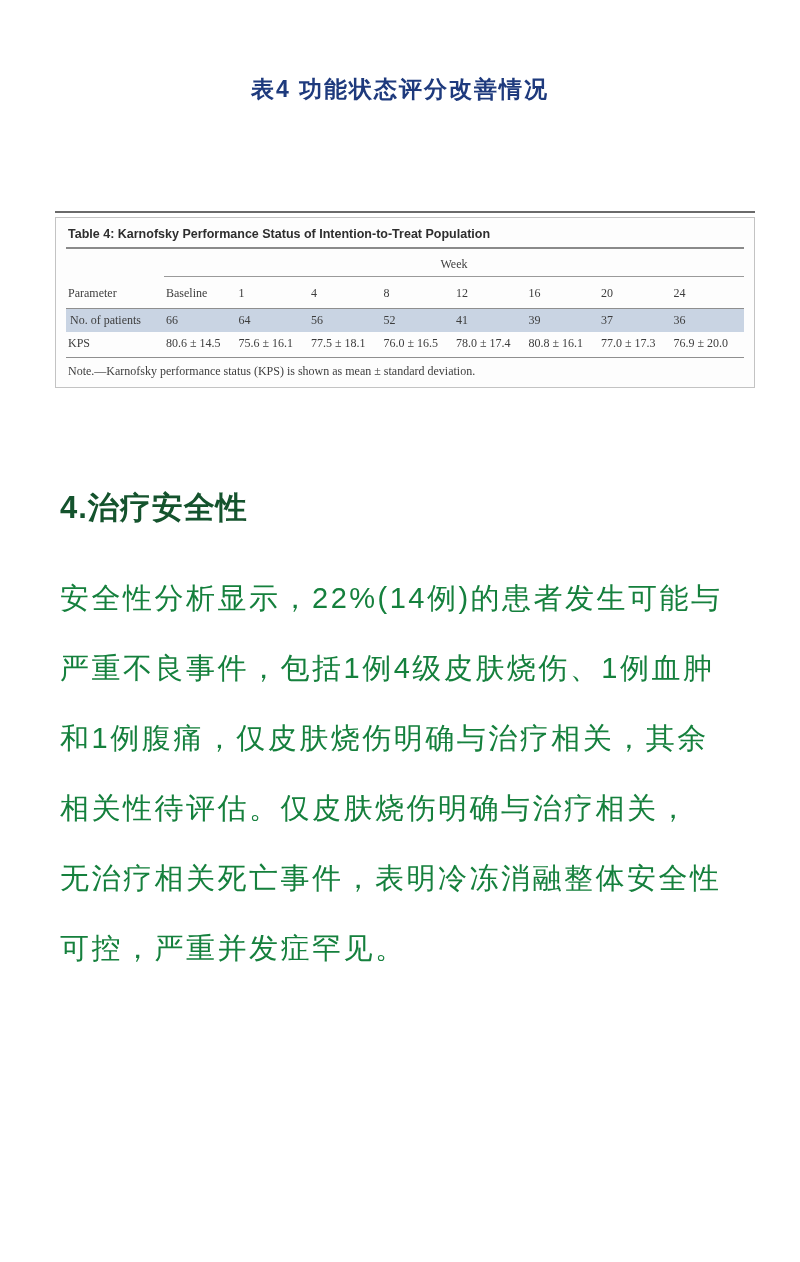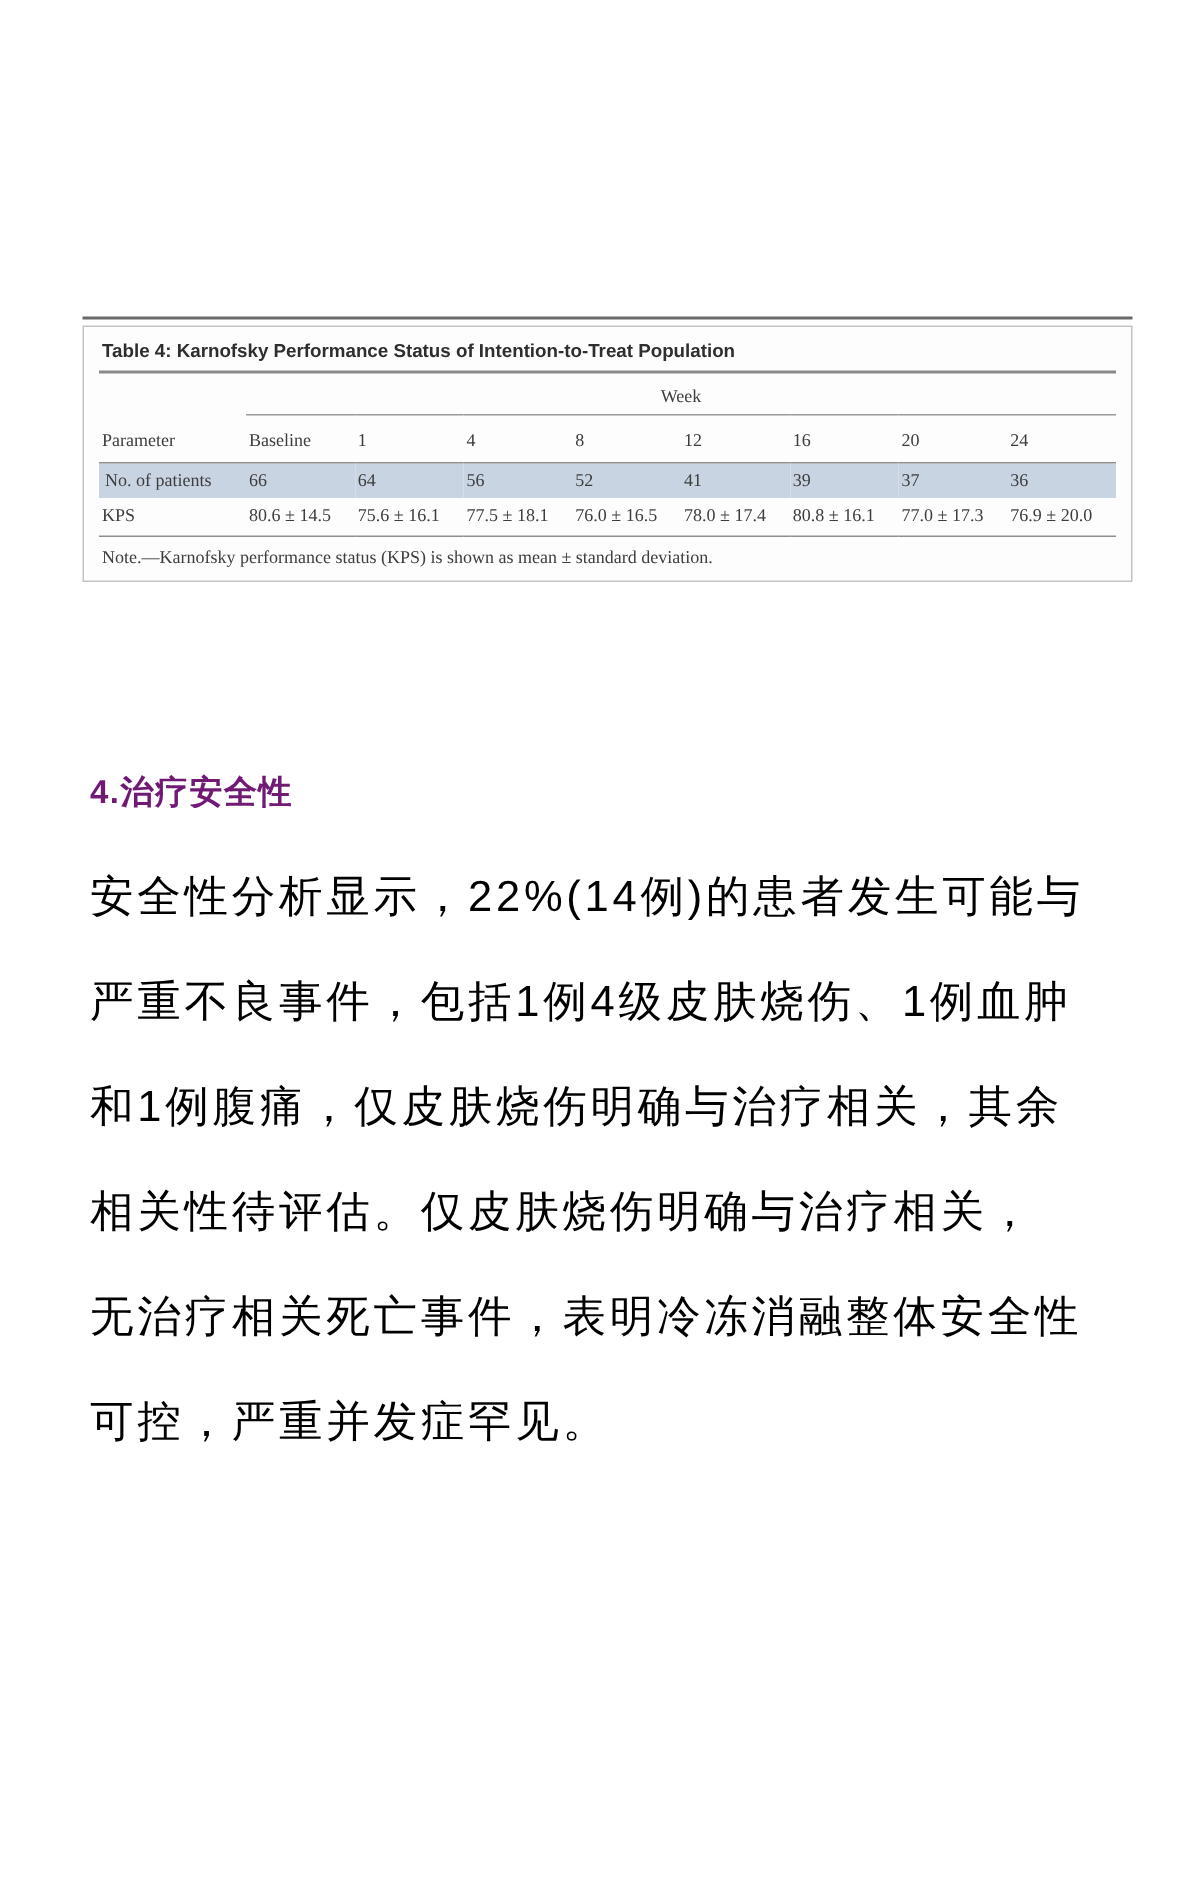--- a/index.html
+++ b/index.html
@@ -58,47 +58,48 @@
   .jt-row-highlight td:first-child { padding-left: 4px; }
   .jt-row-kps td { border-bottom: 1px solid #8f8f8f; padding-bottom: 6px !important; }
   .jt-note {
     font-size: 12px;
     padding: 6px 0 2px 2px;
   }
 
   
   .section-heading {
     position: absolute;
-    top: 513px; left: 60px;
-    font-size: 22px;
+    top: 487px; left: 60px;
+    font-size: 31px;
     font-weight: bold;
     letter-spacing: 1px;
-    color: #701a75;
+    color: #14532d;
   }
 
   
   .body-para {
     position: absolute;
     top: 578px; left: 60px;
     width: 690px;
     font-size: 29px;
-    color: #000000;
+    color: #15803d;
     letter-spacing: 2.5px;
   }
   .body-line {
     height: 70px;
     line-height: 40px;
     white-space: nowrap;
   }
 </style>
 </head>
 <body>
 
 <div class="page">
 
+  <div class="doc-title">表4  功能状态评分改善情况</div>
 
   <div class="figure-wrap">
     <div class="jt-topline"></div>
     <div class="jt-box">
       <div class="jt-title">Table 4: Karnofsky Performance Status of Intention-to-Treat Population</div>
       <table class="jt">
         <colgroup>
           <col class="c-param">
             <col>
             <col>

